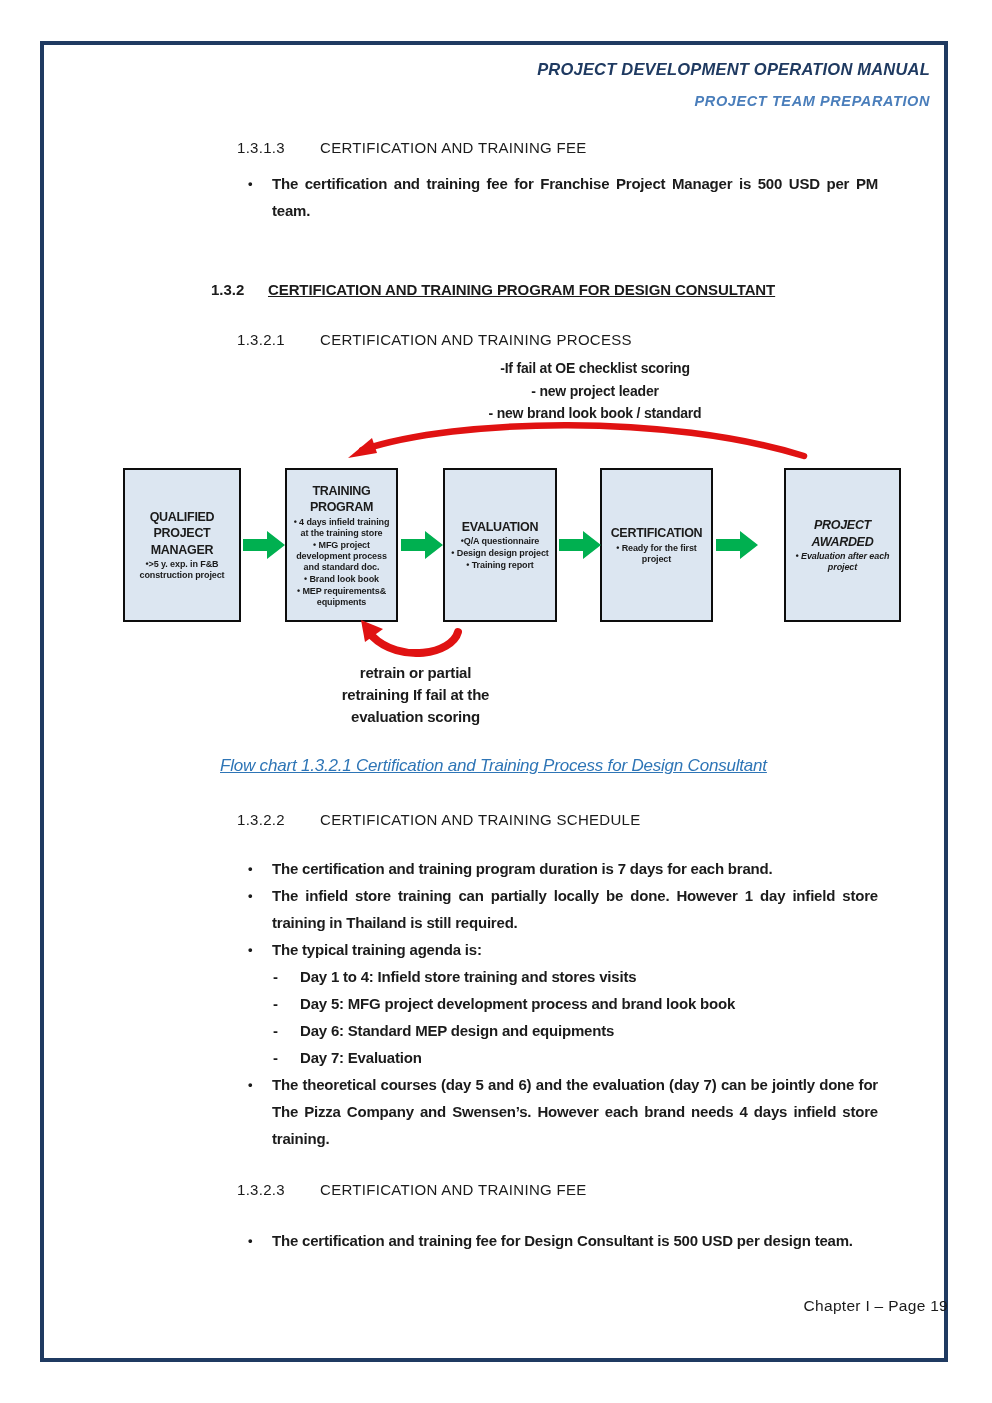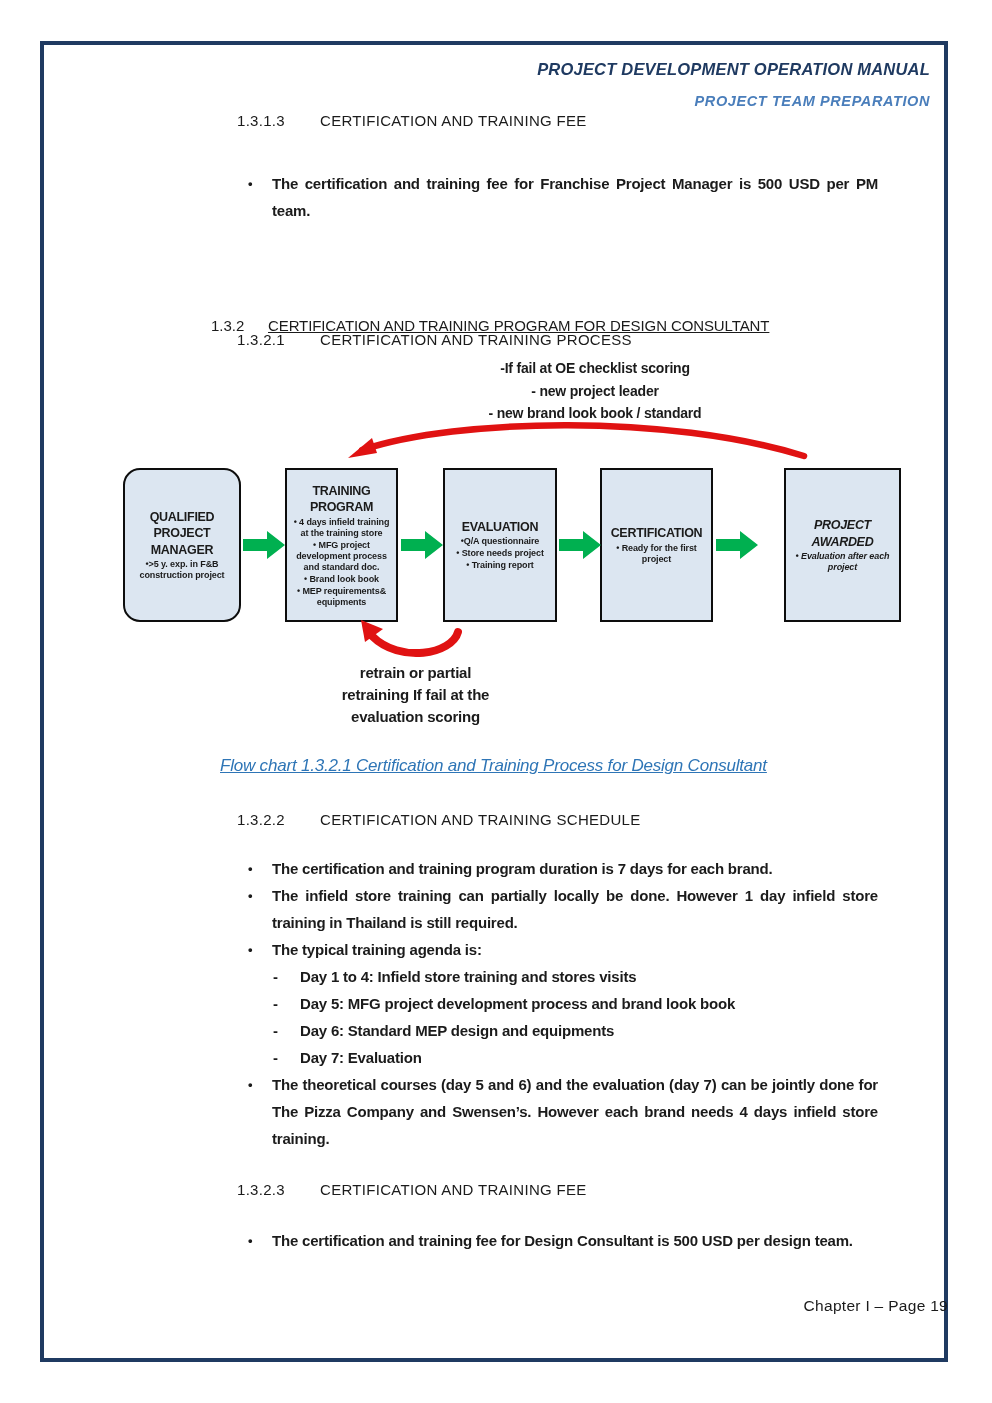--- a/index.html
+++ b/index.html
@@ -21,21 +21,21 @@
     color:#1f3a61; letter-spacing:.2px;text-align:right;
   }
   .hdr2 {
     position:absolute; top:93px; right:62px;
     font-size:14.5px; font-weight:bold; font-style:italic;
     color:#4a7ebb; letter-spacing:.6px;
   }
   
   .sect { position:absolute; left:237px; font-size:15px; letter-spacing:.3px; white-space:nowrap; }
   .sect .snum { display:inline-block; width:83px; }
-  .sect-main { position:absolute; left:211px; top:281px; font-size:15px; font-weight:normal; white-space:nowrap;margin-top:36px; }
+  .sect-main { position:absolute; left:211px; top:281px; font-size:15px; font-weight:bold; white-space:nowrap; }
   .sect-main .snum2 { display:inline-block; width:57px; }
   .sect-main .stitle2 { text-decoration:underline; letter-spacing:-0.1px; }
   
   .bullets { position:absolute; left:245px; width:633px; font-size:15px; font-weight:bold; line-height:27px; letter-spacing:-0.2px; }
   .bl { position:relative; padding-left:27px; }
   .bl .dot { position:absolute; left:3px; font-size:13px; }
   .bl .bt { display:block; text-align:justify; }
   .bl .bt-left { display:block; text-align:left; }
   .ag { position:relative; padding-left:55px; }
   .ag .dash { position:absolute; left:28px; }
@@ -50,21 +50,21 @@
   }
   
   .fbox {
     position:absolute; top:468px; height:154px;
     background:#dce6f1; border:2px solid #0d0d0d;
     display:flex; flex-direction:column; justify-content:center; align-items:center;
     text-align:center; padding:4px 3px;
   }
   .fbox .bt1 { font-weight:bold; font-size:12.5px; line-height:16.5px; letter-spacing:-0.3px; }
   .fbox .bsub { font-weight:bold; font-size:9px; line-height:11px; letter-spacing:-0.1px; margin-top:1px; }
-  #fbox0 { left:123px; width:118px;border-radius:17px; }
+  #fbox0 { left:123px; width:118px; }
   #fbox1 { left:285px; width:113px; }
   #fbox2 { left:443px; width:114px; }
   #fbox3 { left:600px; width:113px; }
   #fbox4 { left:784px; width:117px;font-style:italic; }
   
   .garrow { position:absolute; top:527px; width:42px; height:36px; }
   #ga0 { left:243px; } #ga1 { left:401px; } #ga2 { left:559px; } #ga3 { left:716px; }
   .redsvg { position:absolute; pointer-events:none; }
   #redtop { left:338px; top:406px; width:478px; height:62px; }
   #redbot { left:352px; top:612px; width:118px; height:55px; }
@@ -81,21 +81,21 @@
   }
 </style>
 </head>
 <body>
 
 <div class="frame"></div>
 
 <div class="hdr1">PROJECT DEVELOPMENT OPERATION MANUAL</div>
 <div class="hdr2">PROJECT TEAM PREPARATION</div>
 
-<div class="sect" style="top:112px">
+<div class="sect" style="top:139px">
   <span class="snum">1.3.1.3</span><span class="stitle">CERTIFICATION AND TRAINING FEE</span>
 </div>
 
 <div class="bullets" style="top:170px">
   <div class="bl">
     <span class="dot">•</span>
     <span class="bt">The certification and training fee for Franchise Project Manager is 500 USD per PM team.</span>
   </div>
 </div>
 
@@ -127,21 +127,21 @@
   <div class="bt1">TRAINING PROGRAM</div>
   <div class="bsub">• 4 days infield training at the training store</div>
   <div class="bsub">• MFG project development process and standard doc.</div>
   <div class="bsub">• Brand look book</div>
   <div class="bsub">• MEP requirements&amp; equipments</div>
 </div>
 
 <div id="fbox2" class="fbox">
   <div class="bt1">EVALUATION</div>
   <div class="bsub">•Q/A questionnaire</div>
-  <div class="bsub">• Store needs project</div>
+  <div class="bsub">• Design design project</div>
   <div class="bsub">• Training report</div>
 </div>
 
 <div id="fbox3" class="fbox">
   <div class="bt1">CERTIFICATION</div>
   <div class="bsub">• Ready for the first project</div>
 </div>
 
 <div id="fbox4" class="fbox">
   <div class="bt1">PROJECT AWARDED</div>

